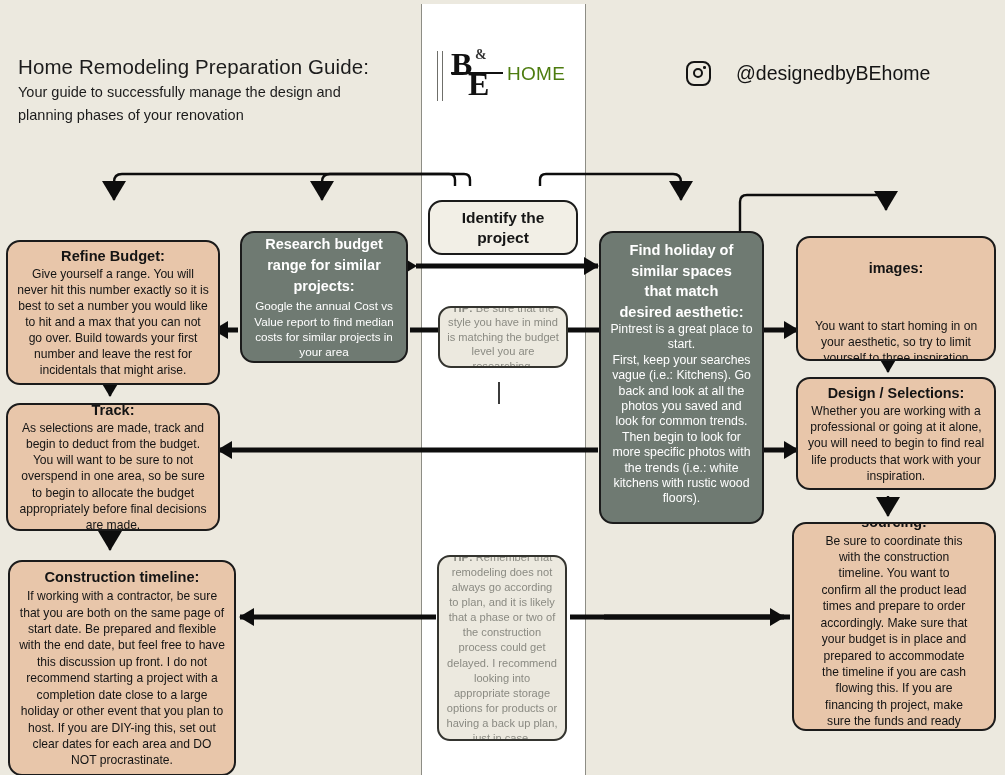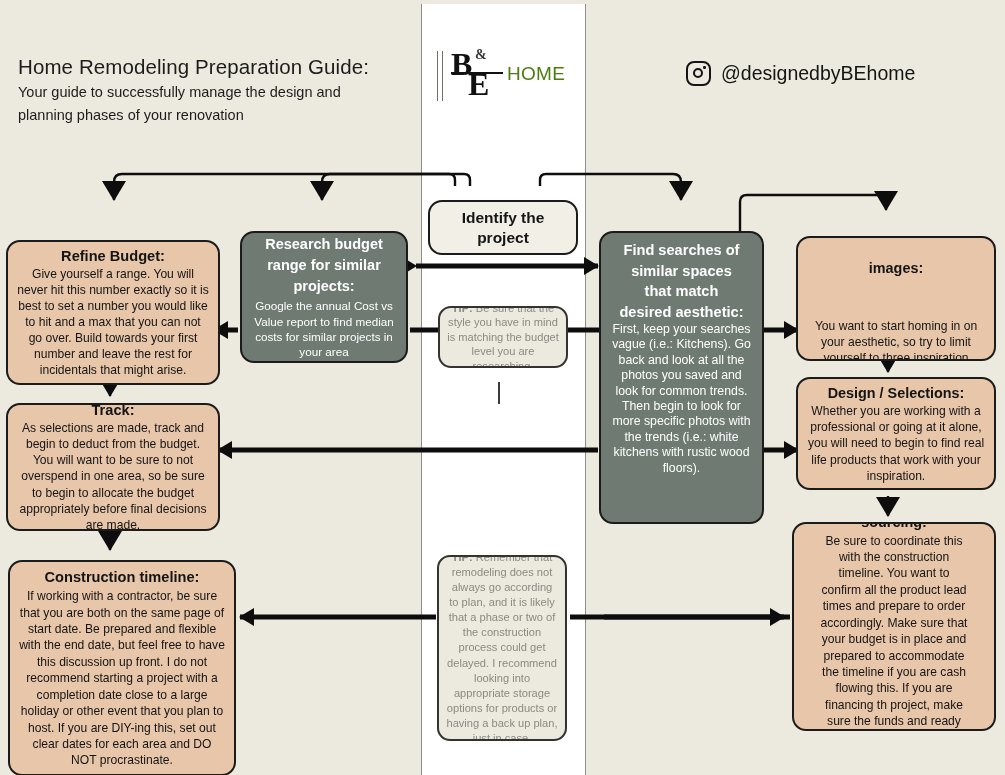--- a/index.html
+++ b/index.html
@@ -27,21 +27,21 @@
   .logo .bars{position:absolute;left:0;top:2px;width:9px;height:50px;}
   .logo .bars i{position:absolute;top:0;width:1px;height:50px;background:#6f6f6a;display:block;}
   .logo .bars i:nth-child(1){left:0;}
   .logo .bars i:nth-child(2){left:5px;}
   .logo .bigB{position:absolute;left:14px;top:0px;font-family:"Liberation Serif",serif;font-weight:700;font-size:32px;line-height:30px;color:#111;}
   .logo .amp{position:absolute;left:38px;top:-2px;font-family:"Liberation Serif",serif;font-weight:700;font-size:14px;color:#333;}
   .logo .bigE{position:absolute;left:31px;top:20px;font-family:"Liberation Serif",serif;font-weight:700;font-size:32px;line-height:30px;color:#111;}
   .logo .bline{position:absolute;left:14px;top:23px;width:52px;height:2px;background:#111;}
   .logo .home{position:absolute;left:70px;top:14px;font-size:19px;letter-spacing:.3px;color:#4d7c0f;}
 
-  .ig{position:absolute;left:686px;top:57px;display:flex;align-items:center;gap:10px;}
+  .ig{position:absolute;left:686px;top:57px;display:flex;align-items:center;gap:25px;}
   .ig-mark{width:25px;height:25px;border:2.2px solid #141414;border-radius:8px;position:relative;box-sizing:border-box;}
   .ig-mark::before{content:"";position:absolute;left:5.2px;top:5.2px;width:10px;height:10px;border:2.2px solid #141414;border-radius:50%;box-sizing:border-box;}
   .ig-mark::after{content:"";position:absolute;right:3px;top:3px;width:2.6px;height:2.6px;border-radius:50%;background:#141414;}
   .ig-text{font-size:19.5px;color:#141414;}
 
   
   .box{position:absolute;box-sizing:border-box;border:2px solid #1b1b1b;border-radius:14px;
        display:flex;flex-direction:column;align-items:center;justify-content:center;
        text-align:center;padding:13px 8px;overflow:hidden;}
   .box .bt{font-weight:700;}
@@ -163,24 +163,25 @@
     <div class="bt" style="font-size:14.6px;line-height:19px;">Track:</div>
     <div class="bb" style="font-size:12.1px;line-height:16.1px;">As selections are made, track and begin to deduct from the budget.  You will want to be sure to not overspend in one area, so be sure to begin to allocate the budget appropriately before final decisions are made.</div>
   </div>
 
   <div class="box tan" style="left:8px;top:556px;width:228px;height:216px;padding:5px 9px;">
     <div class="bt" style="font-size:14.6px;line-height:21px;">Construction timeline:</div>
     <div class="bb" style="font-size:12.1px;line-height:16.4px;">If working with a contractor, be sure that you are both on the same page of start date.  Be prepared and flexible with the end date, but feel free to have this discussion up front.  I do not recommend starting a project with a completion date close to a large holiday or other event that you plan to host.  If you are DIY-ing this, set out clear dates for each area and DO NOT procrastinate.</div>
   </div>
 
   <div class="box gray" style="left:599px;top:227px;width:165px;height:293px;padding:5px 8px;justify-content:flex-start;">
-    <div class="bt" style="font-size:14.6px;line-height:20.5px;margin-top:2px;">Find searches of</div>
+    <div class="bt" style="font-size:14.6px;line-height:20.5px;margin-top:2px;">Find holiday of</div>
     <div class="bt" style="font-size:14.6px;line-height:20.5px;">similar spaces</div>
     <div class="bt" style="font-size:14.6px;line-height:20.5px;">that match</div>
     <div class="bt" style="font-size:14.6px;line-height:20.5px;">desired aesthetic:</div>
+    <div class="bb" style="font-size:12.3px;line-height:15.4px;">Pintrest is a great place to start.</div>
     <div class="bb" style="font-size:12.3px;line-height:15.4px;">First, keep your searches vague (i.e.: Kitchens).  Go back and look at all the photos you saved and look for common trends.</div>
     <div class="bb" style="font-size:12.3px;line-height:15.4px;">Then begin to look for more specific photos with the trends (i.e.: white kitchens with rustic wood floors).</div>
   </div>
 
   <div class="box tan" style="left:796px;top:232px;width:200px;height:125px;padding:5px 9px;gap:40px;">
     <div class="bt" style="font-size:14.4px;line-height:20px;">Select 1-3 inspiration</div>
     <div class="bt" style="font-size:14.4px;line-height:20px;">images:</div>
     <div class="bb" style="font-size:12.1px;line-height:16.2px;">You want to start homing in on your aesthetic, so try to limit yourself to three inspiration pictures that will help guide your design.</div>
   </div>
 

